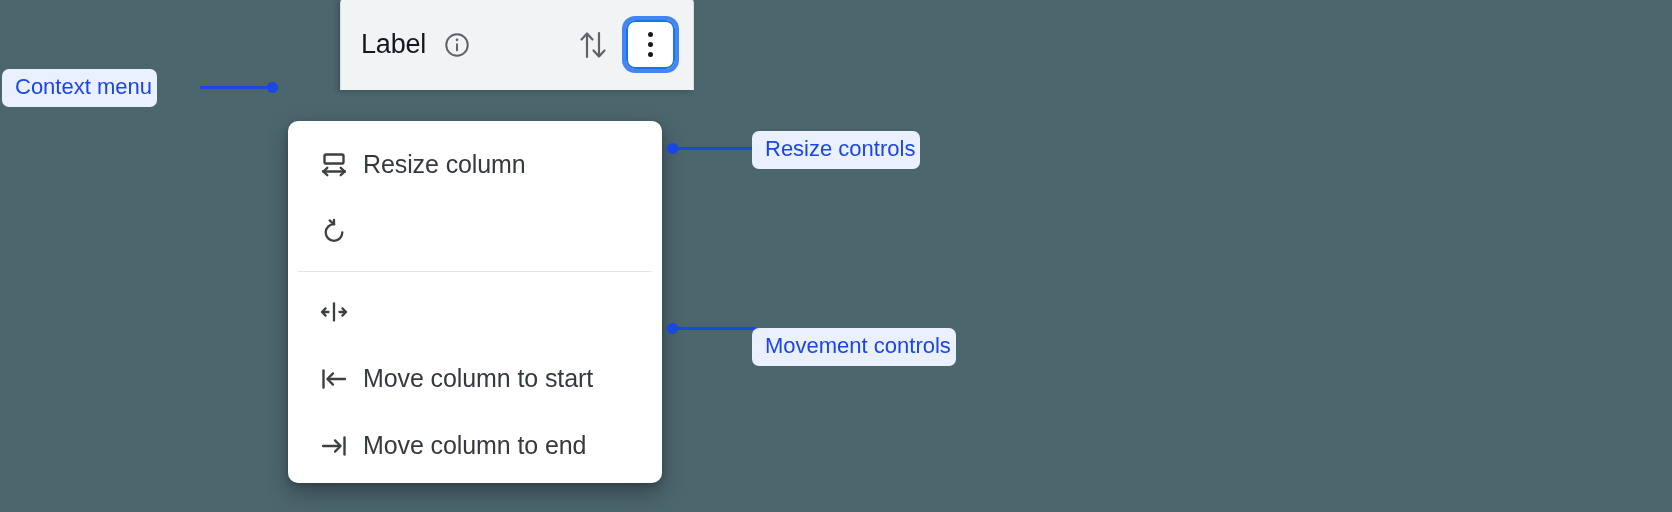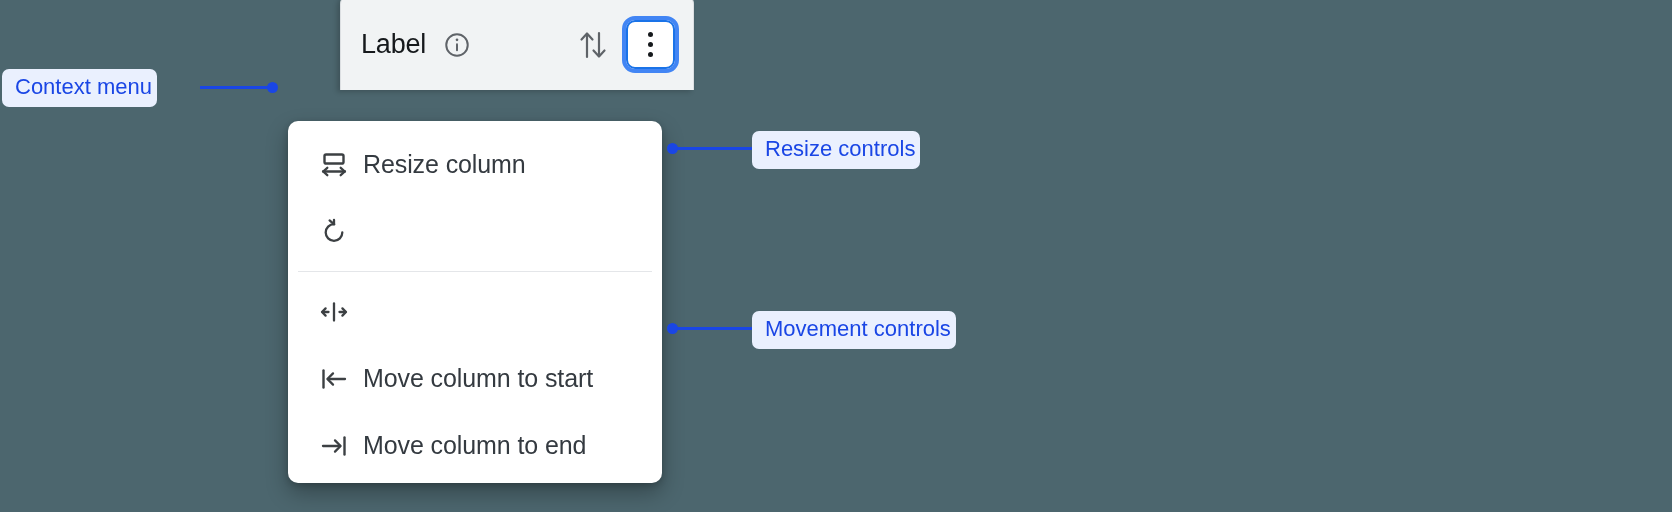--- a/index.html
+++ b/index.html
@@ -157,21 +157,21 @@
 
   
   #chip-context   { left: 2px;   top: 69px; }
   #line-context   { left: 200px; top: 86px; width: 74px; }
   #dot-context    { left: 267px; top: 82px; }
 
   #chip-resize    { left: 752px; top: 131px; }
   #line-resize    { left: 672px; top: 147px; width: 84px; }
   #dot-resize     { left: 667px; top: 143px; }
 
-  #chip-movement  { left: 752px; top: 311px; }
+  #chip-movement  { left: 752px; top: 328px; }
   #line-movement  { left: 672px; top: 327px; width: 84px; }
   #dot-movement   { left: 667px; top: 323px; }
 </style>
 </head>
 <body>
 
 <div class="column-header">
   <div class="header-label">Label</div>
 
   <div class="info-icon">

